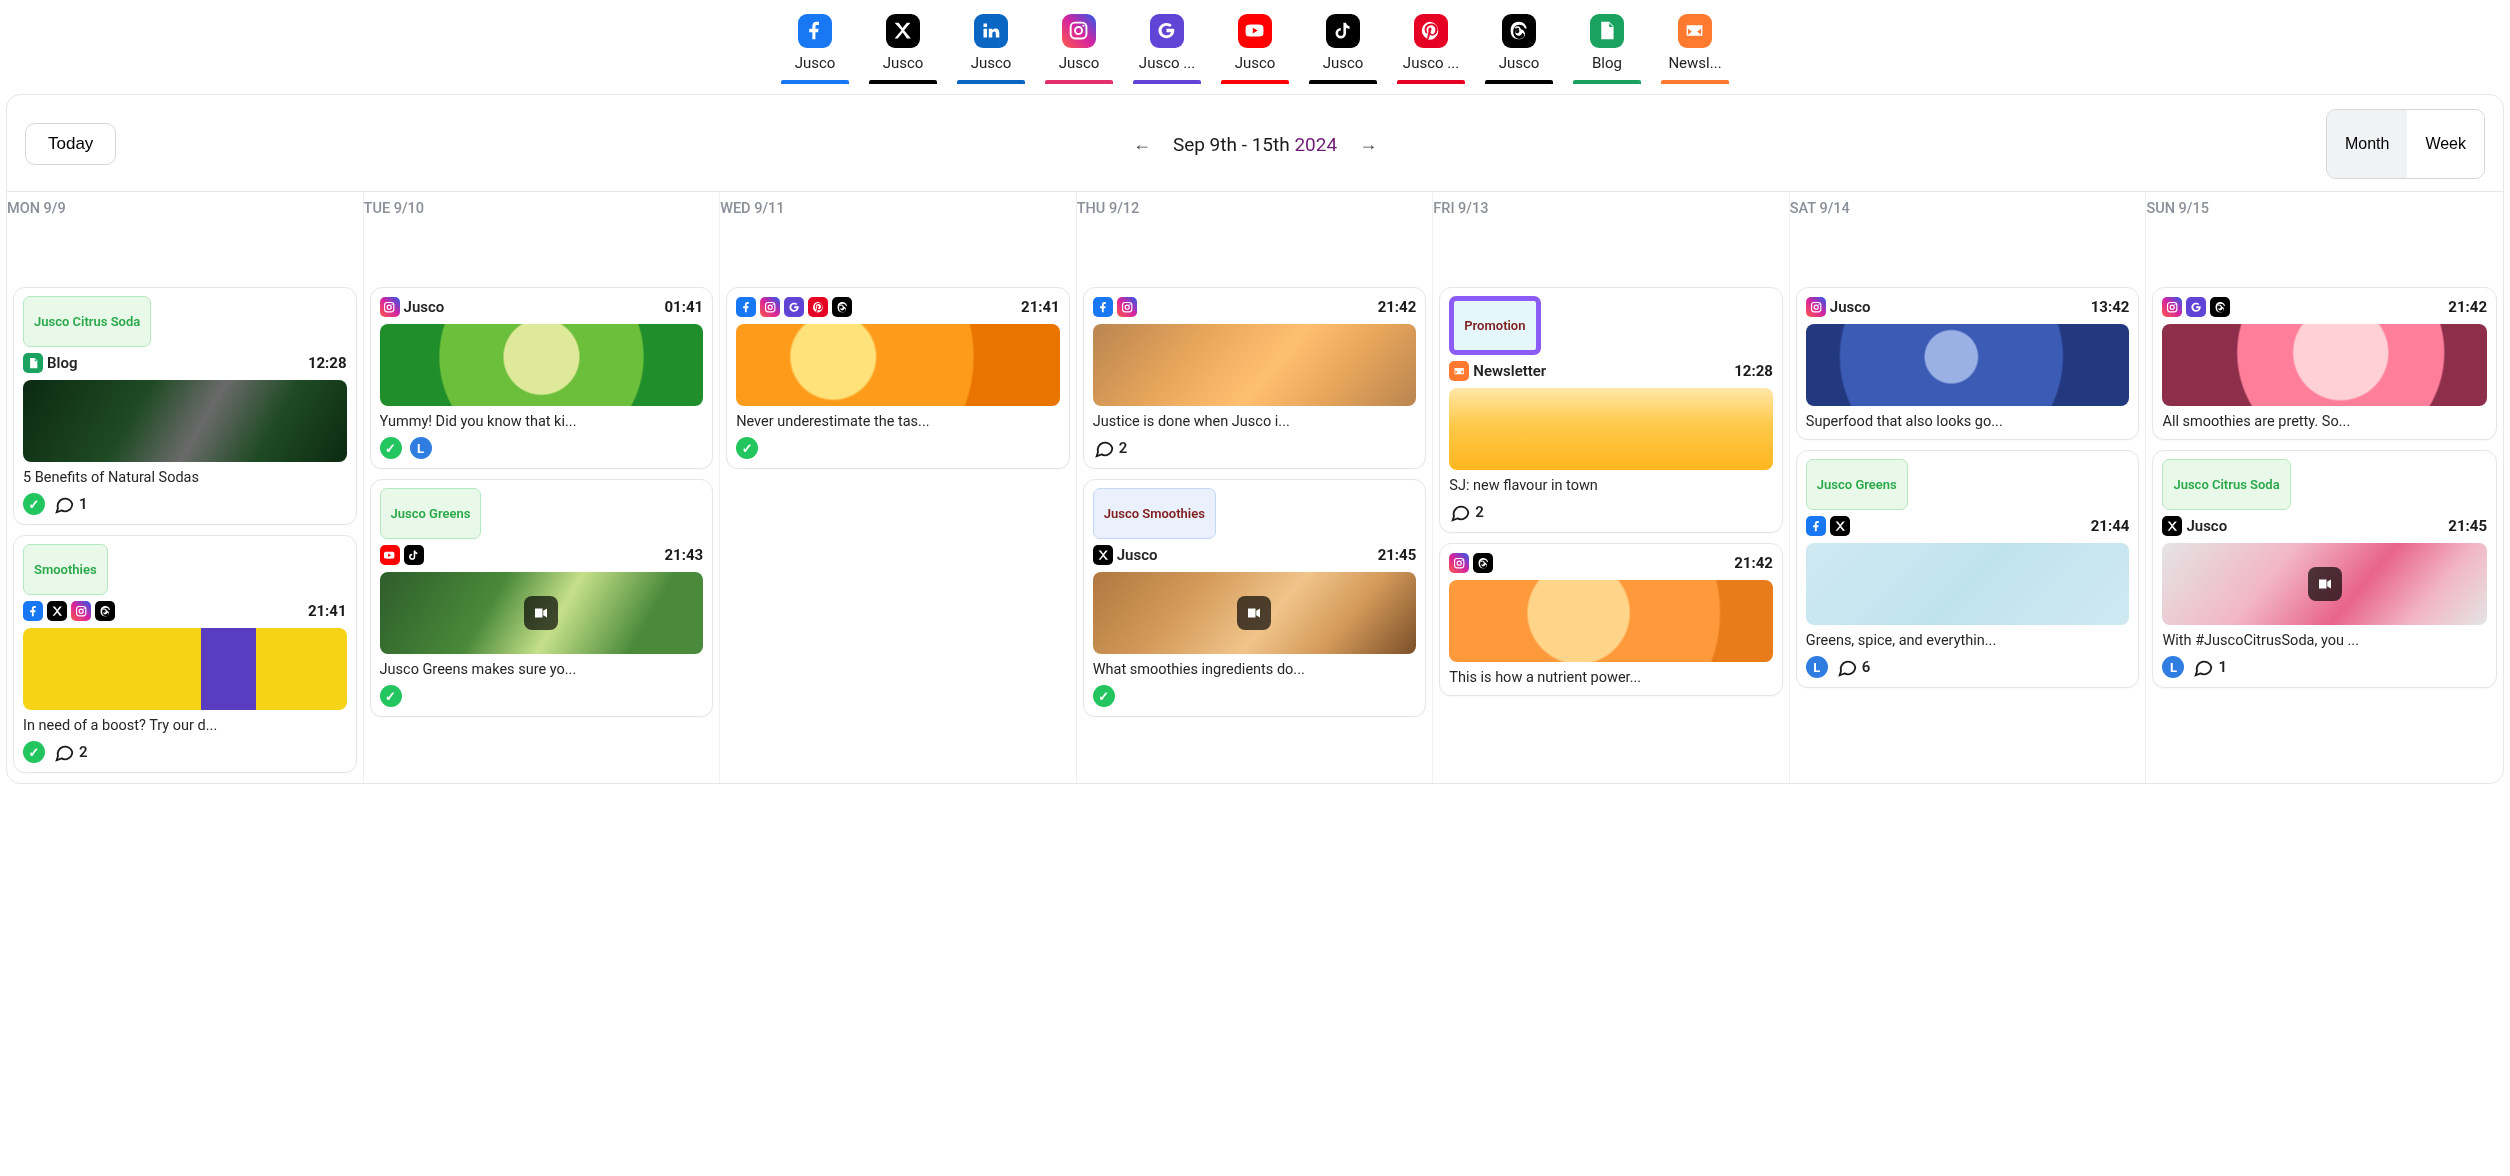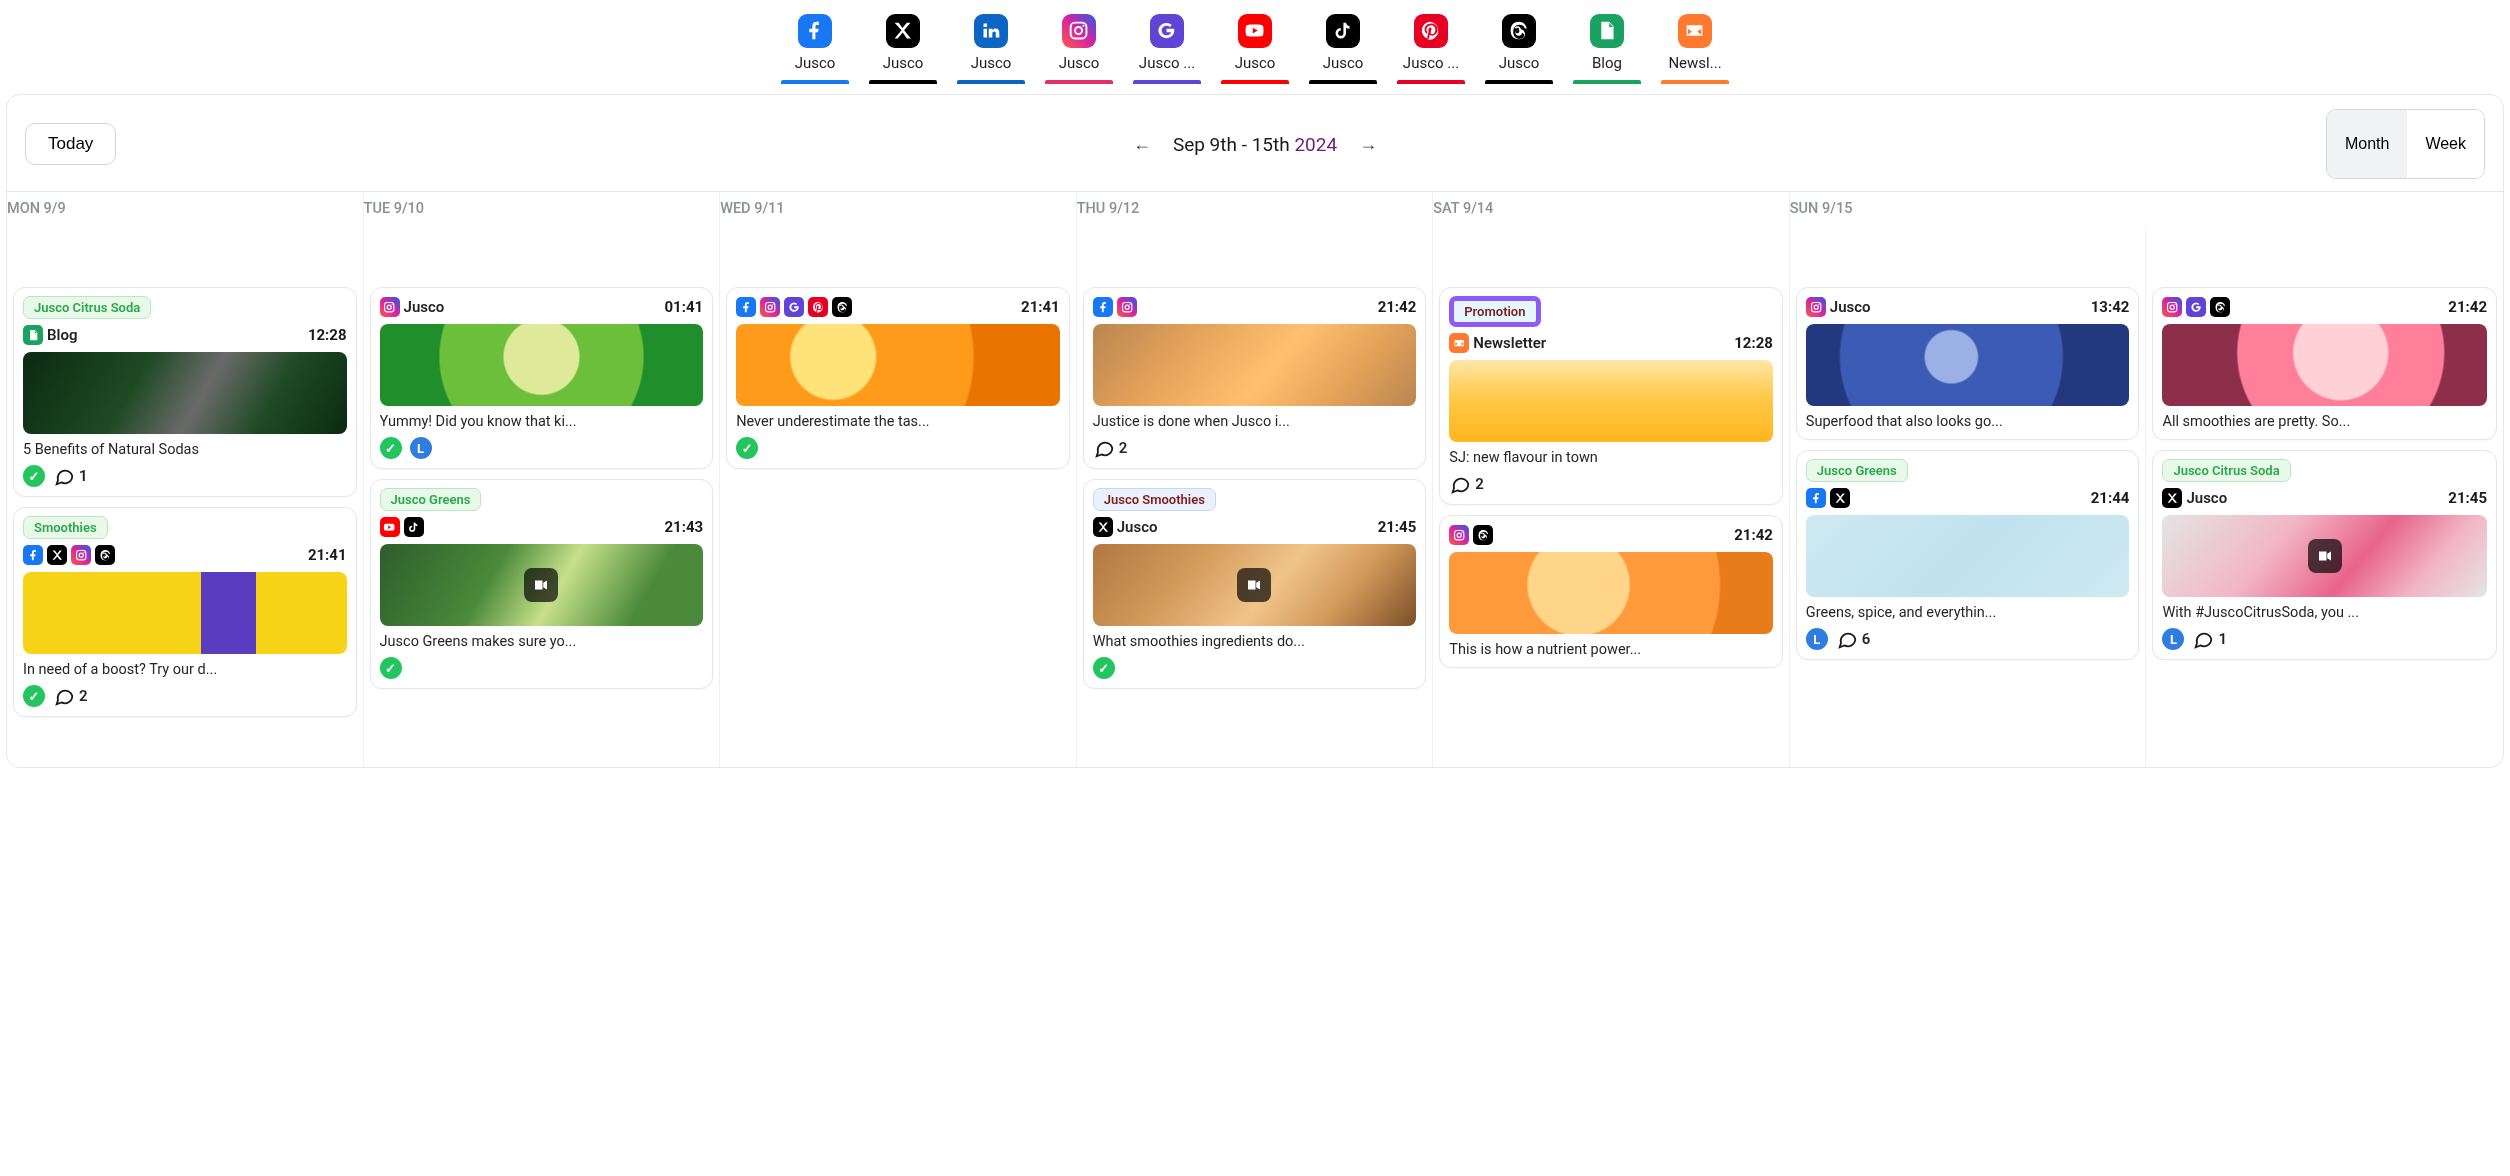--- a/index.html
+++ b/index.html
@@ -25,21 +25,21 @@
 
 .days-header { display: grid; grid-template-columns: repeat(7, 1fr); border-top: 1px solid #e5e7eb; }
 .day-head { text-align: left; padding: 8px 0 10px; color: #8a8f98; font-size: 14.5px; font-weight: 500; border-right: 1px solid #eef0f2; }
 .day-head:last-child { border-right: none; }
 
 .days-body { display: grid; grid-template-columns: repeat(7, 1fr); min-height: 540px; }
 .day-col { border-right: 1px solid #eef0f2; padding: 60px 6px 10px; display: flex; flex-direction: column; gap: 10px; }
 .day-col:last-child { border-right: none; }
 
 .post-card { background: #fff; border: 1px solid #e4e6ea; border-radius: 12px; padding: 8px 9px 9px; box-shadow: 0 1px 2px rgba(0,0,0,.03); }
-.tag-pill { display: inline-block; font-size: 13px; font-weight: 600; padding: 3px 10px; border-radius: 7px; margin-bottom: 5px; }
+.tag-pill { display: inline-block; font-size: 13px; font-weight: 600; padding: 17px 10px; border-radius: 7px; margin-bottom: 5px; }
 .row-meta { display: flex; align-items: center; justify-content: space-between; margin-bottom: 6px; gap: 6px; min-height: 22px; }
 .row-meta .left { display: flex; align-items: center; gap: 4px; flex-wrap: nowrap; overflow: hidden; }
 .meta-label { font-size: 15px; font-weight: 600; color: #232323; white-space: nowrap; }
 .meta-time { font-size: 15px; font-weight: 700; color: #1b1b1b; white-space: nowrap; }
 
 .thumb { width: 100%; height: 82px; border-radius: 8px; background-size: cover; background-position: center; position: relative; }
 .video-badge { position: absolute; left: 50%; top: 50%; transform: translate(-50%,-50%); width: 34px; height: 34px; border-radius: 8px; background: rgba(0,0,0,.68); display: flex; align-items: center; justify-content: center; color: #fff; }
 
 .caption { font-size: 14.5px; margin-top: 7px; color: #262626; white-space: nowrap; overflow: hidden; text-overflow: ellipsis; }
 
@@ -188,20 +188,21 @@
       <button class="view-btn active">Month</button>
       <button class="view-btn">Week</button>
     </div>
   </div>
 
   <div class="days-header" id="days-header">
       <div class="day-head">MON 9/9</div>
       <div class="day-head">TUE 9/10</div>
       <div class="day-head">WED 9/11</div>
       <div class="day-head">THU 9/12</div>
+      <div class="day-head">FRI 9/13</div>
       <div class="day-head">SAT 9/14</div>
       <div class="day-head">SUN 9/15</div>
     </div>
   <div class="days-body" id="days-body">
       <div class="day-col">
       <div class="post-card">
         <span class="tag-pill" style="background:#e9f9e9;color:#2aa84a;border:1px solid #b6e8bf">Jusco Citrus Soda</span>
         <div class="row-meta">
           <span class="left">
               <span class="mini-icon ic-blog">

